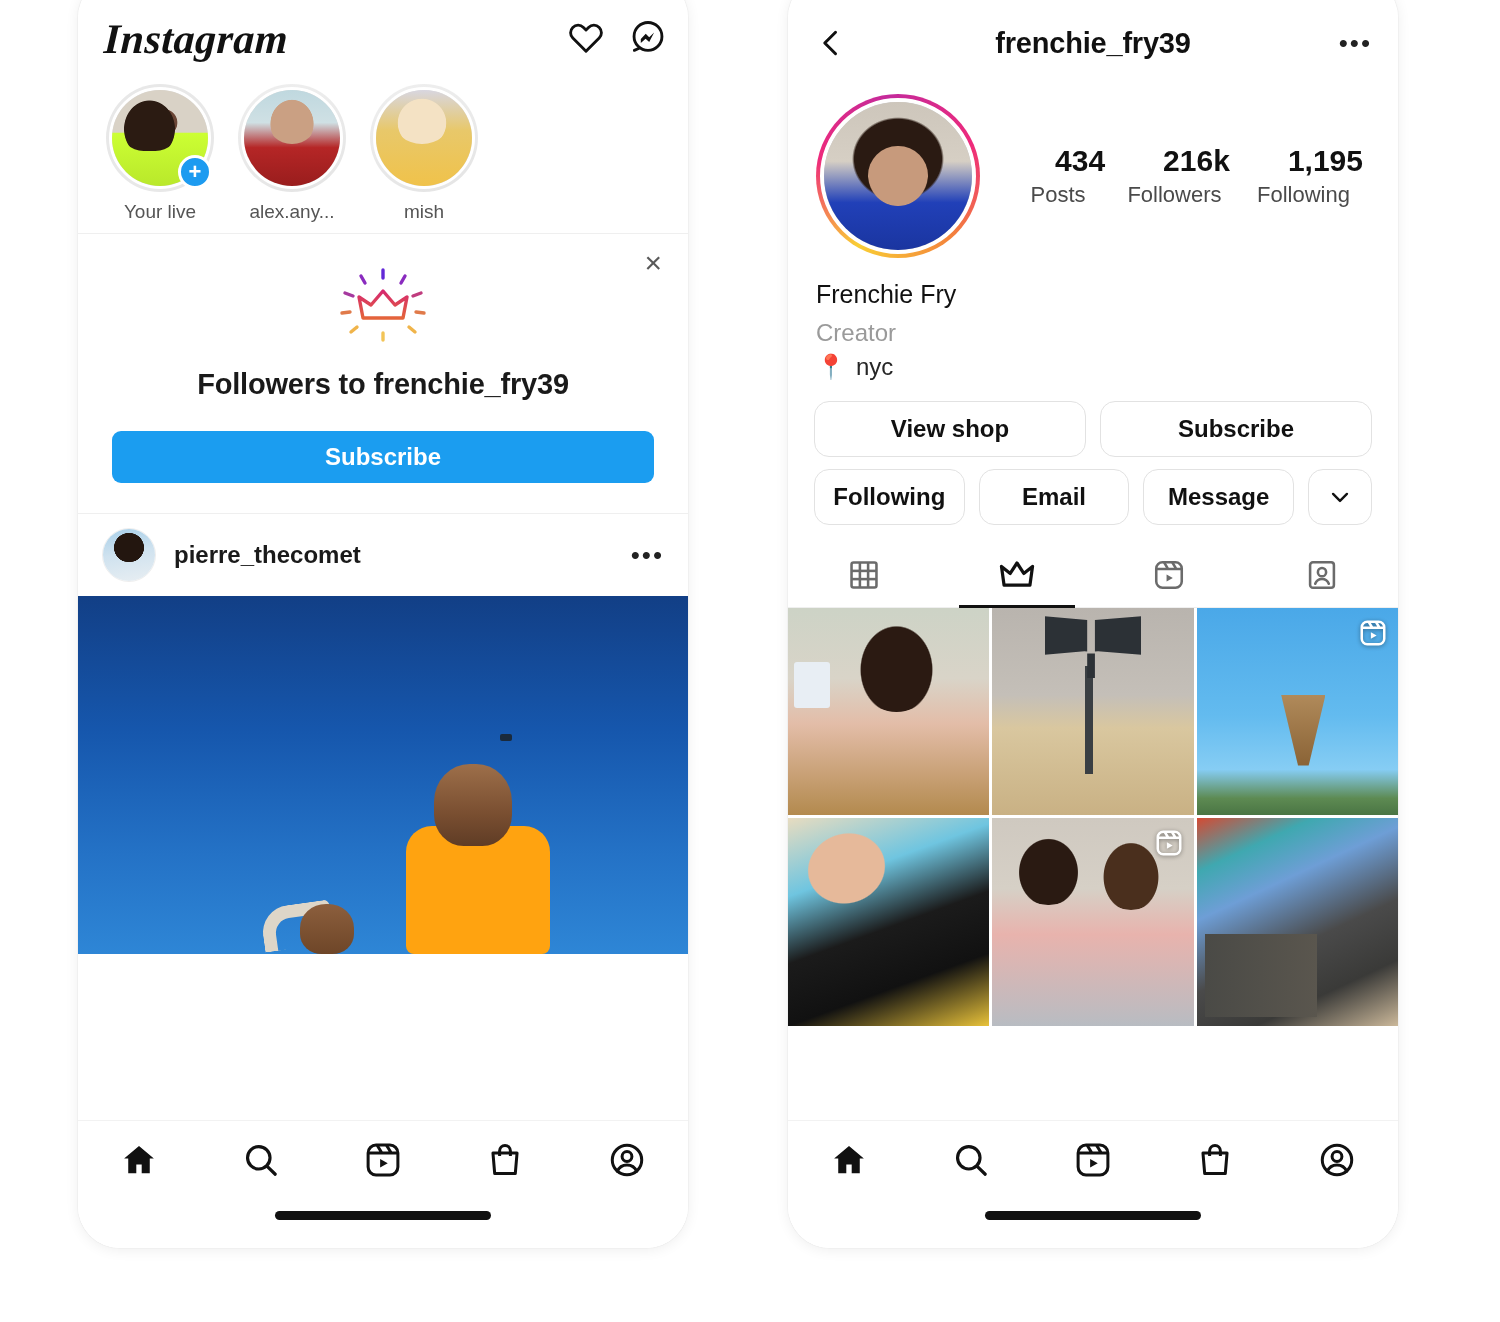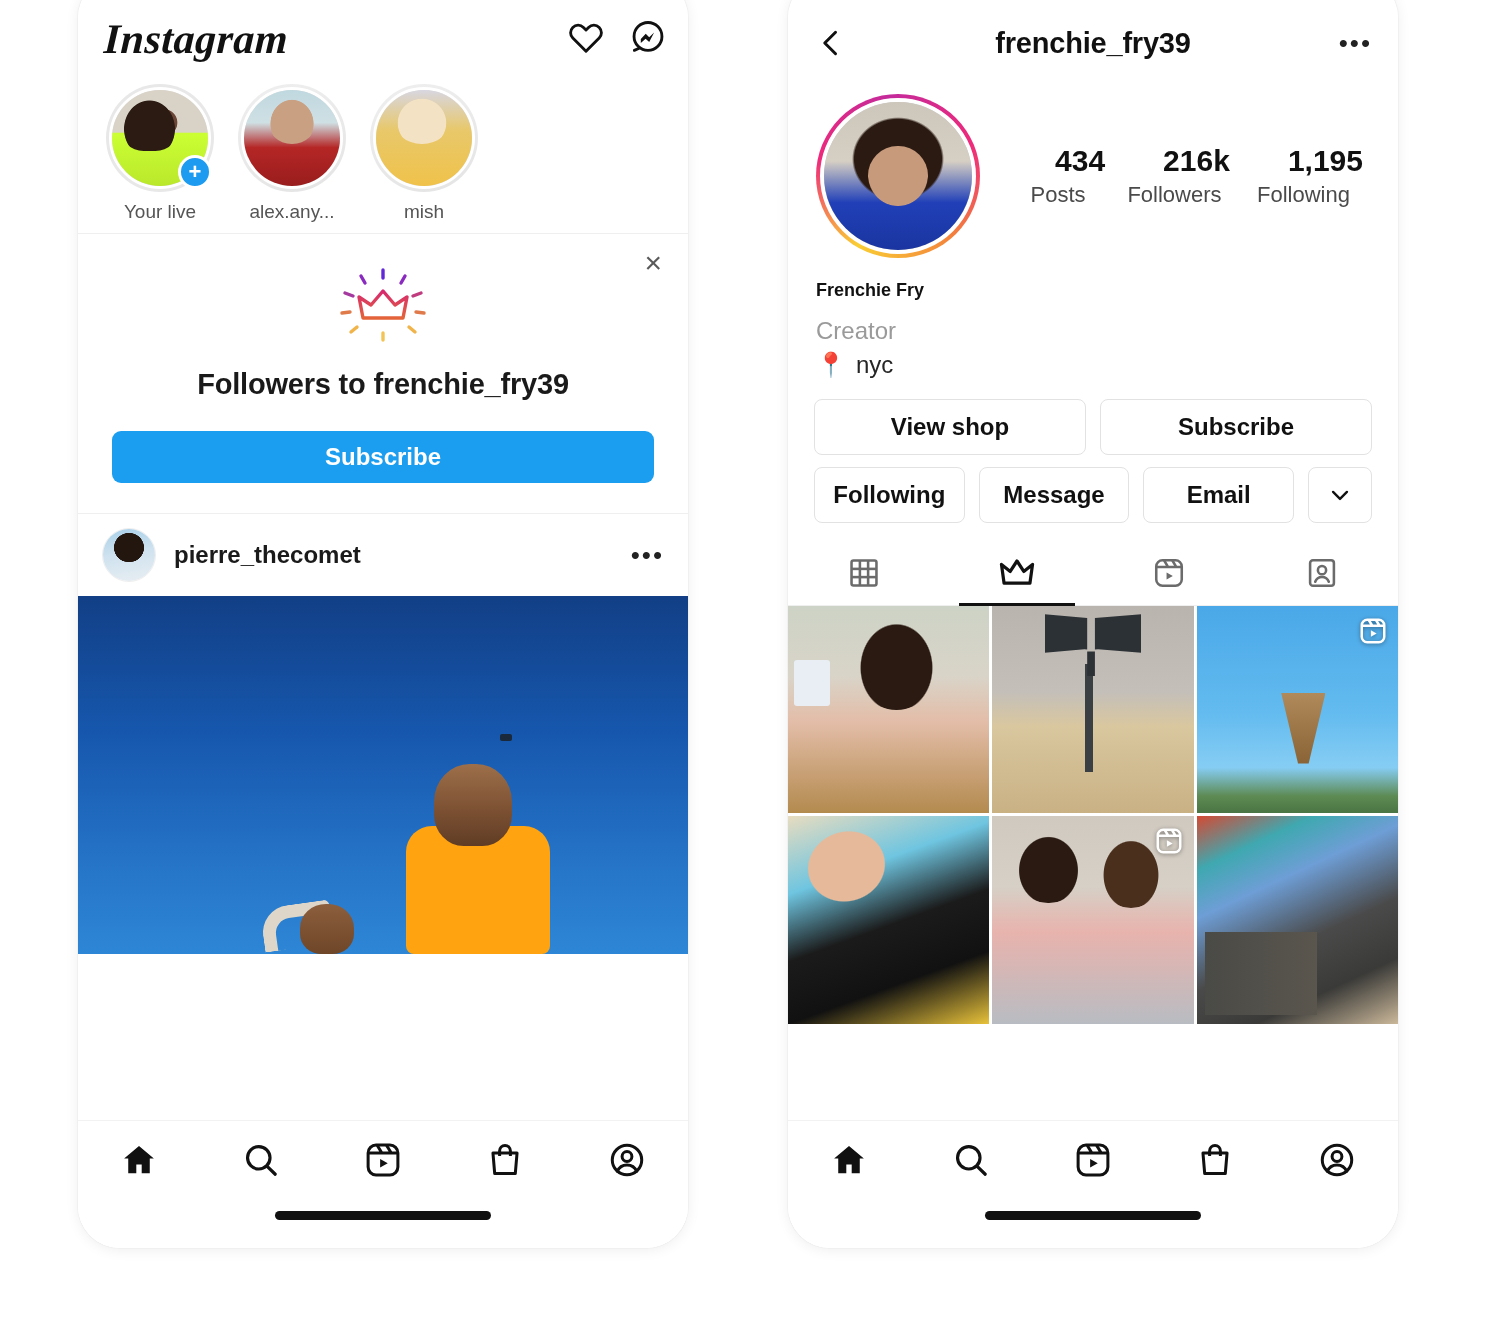--- a/index.html
+++ b/index.html
@@ -161,28 +161,28 @@
     width: 164px; height: 164px; border-radius:50%; padding: 4px;
     background: conic-gradient(from 210deg,#f9ce34,#ee2a7b,#c42a9b,#ee2a7b,#f3813c,#f9ce34);
   }
   .prof-av-inner { width:100%; height:100%; border-radius:50%; border:4px solid #fff; overflow:hidden; position:relative; background:#ccc;}
   .stats { flex:1; display:flex; justify-content:space-around; padding-left: 24px; }
   .stat { text-align:center; cursor:pointer; }
   .stat-num { font-size: 30px; font-weight:700; color:#111;margin-left:44px; }
   .stat-lbl { font-size: 22px; color:#4a4a4a; margin-top: 4px; }
 
   .bio { padding: 22px 28px 0 28px; }
-  .bio-name { font-size: 18px; font-weight:700; color:#111; }
-  .bio-cat { font-size: 24px; color:#9a9a9a; margin-top: 16px; }
+  .bio-name { font-size: 25px; font-weight:400; color:#111; }
+  .bio-cat { font-size: 24px; color:#9a9a9a; margin-top: 10px; }
   .bio-loc { font-size: 24px; color:#262626; margin-top: 6px; display:flex; align-items:center; gap:10px; }
 
   .btn-rows { padding: 20px 26px 0 26px; }
   .btn-row { display:flex; gap: 14px; margin-bottom: 12px; }
   .pbtn {
-    flex:1; height: 56px; border:1px solid #e2e2e2; border-radius: 8px;
+    flex:1; height: 56px; border:1px solid #e2e2e2; border-radius: 15px;
     background:#fff; font-size: 24px; font-weight: 700; color:#111;
     font-family:"Liberation Sans",sans-serif; cursor:pointer;
     display:flex; align-items:center; justify-content:center;
   }
   .pbtn.narrow { flex: 0 0 64px; }
 
   .ptabs { display:flex; margin-top: 18px; border-bottom: 1px solid #efefef; }
   .ptab { flex:1; height: 64px; display:flex; align-items:center; justify-content:center; cursor:pointer; position:relative; }
   .ptab.active::after {
     content:""; position:absolute; left: 12%; right: 12%; bottom: -1px; height: 3px; background:#111;
@@ -412,22 +412,22 @@
         </div>
       </div>
 
       <div class="btn-rows">
         <div class="btn-row">
           <button class="pbtn">View shop</button>
           <button class="pbtn">Subscribe</button>
         </div>
         <div class="btn-row">
           <button class="pbtn">Following</button>
+          <button class="pbtn">Email</button>
           <button class="pbtn">Message</button>
-          <button class="pbtn">Email</button>
           <button class="pbtn narrow">
             <svg width="26" height="26" viewBox="0 0 24 24" fill="none" stroke="#111" stroke-width="2.2" stroke-linecap="round" stroke-linejoin="round">
               <polyline points="5.6 9.2 12 15.6 18.4 9.2"></polyline>
               </svg>
           </button>
         </div>
       </div>
 
       <div class="ptabs">
         <div class="ptab">

